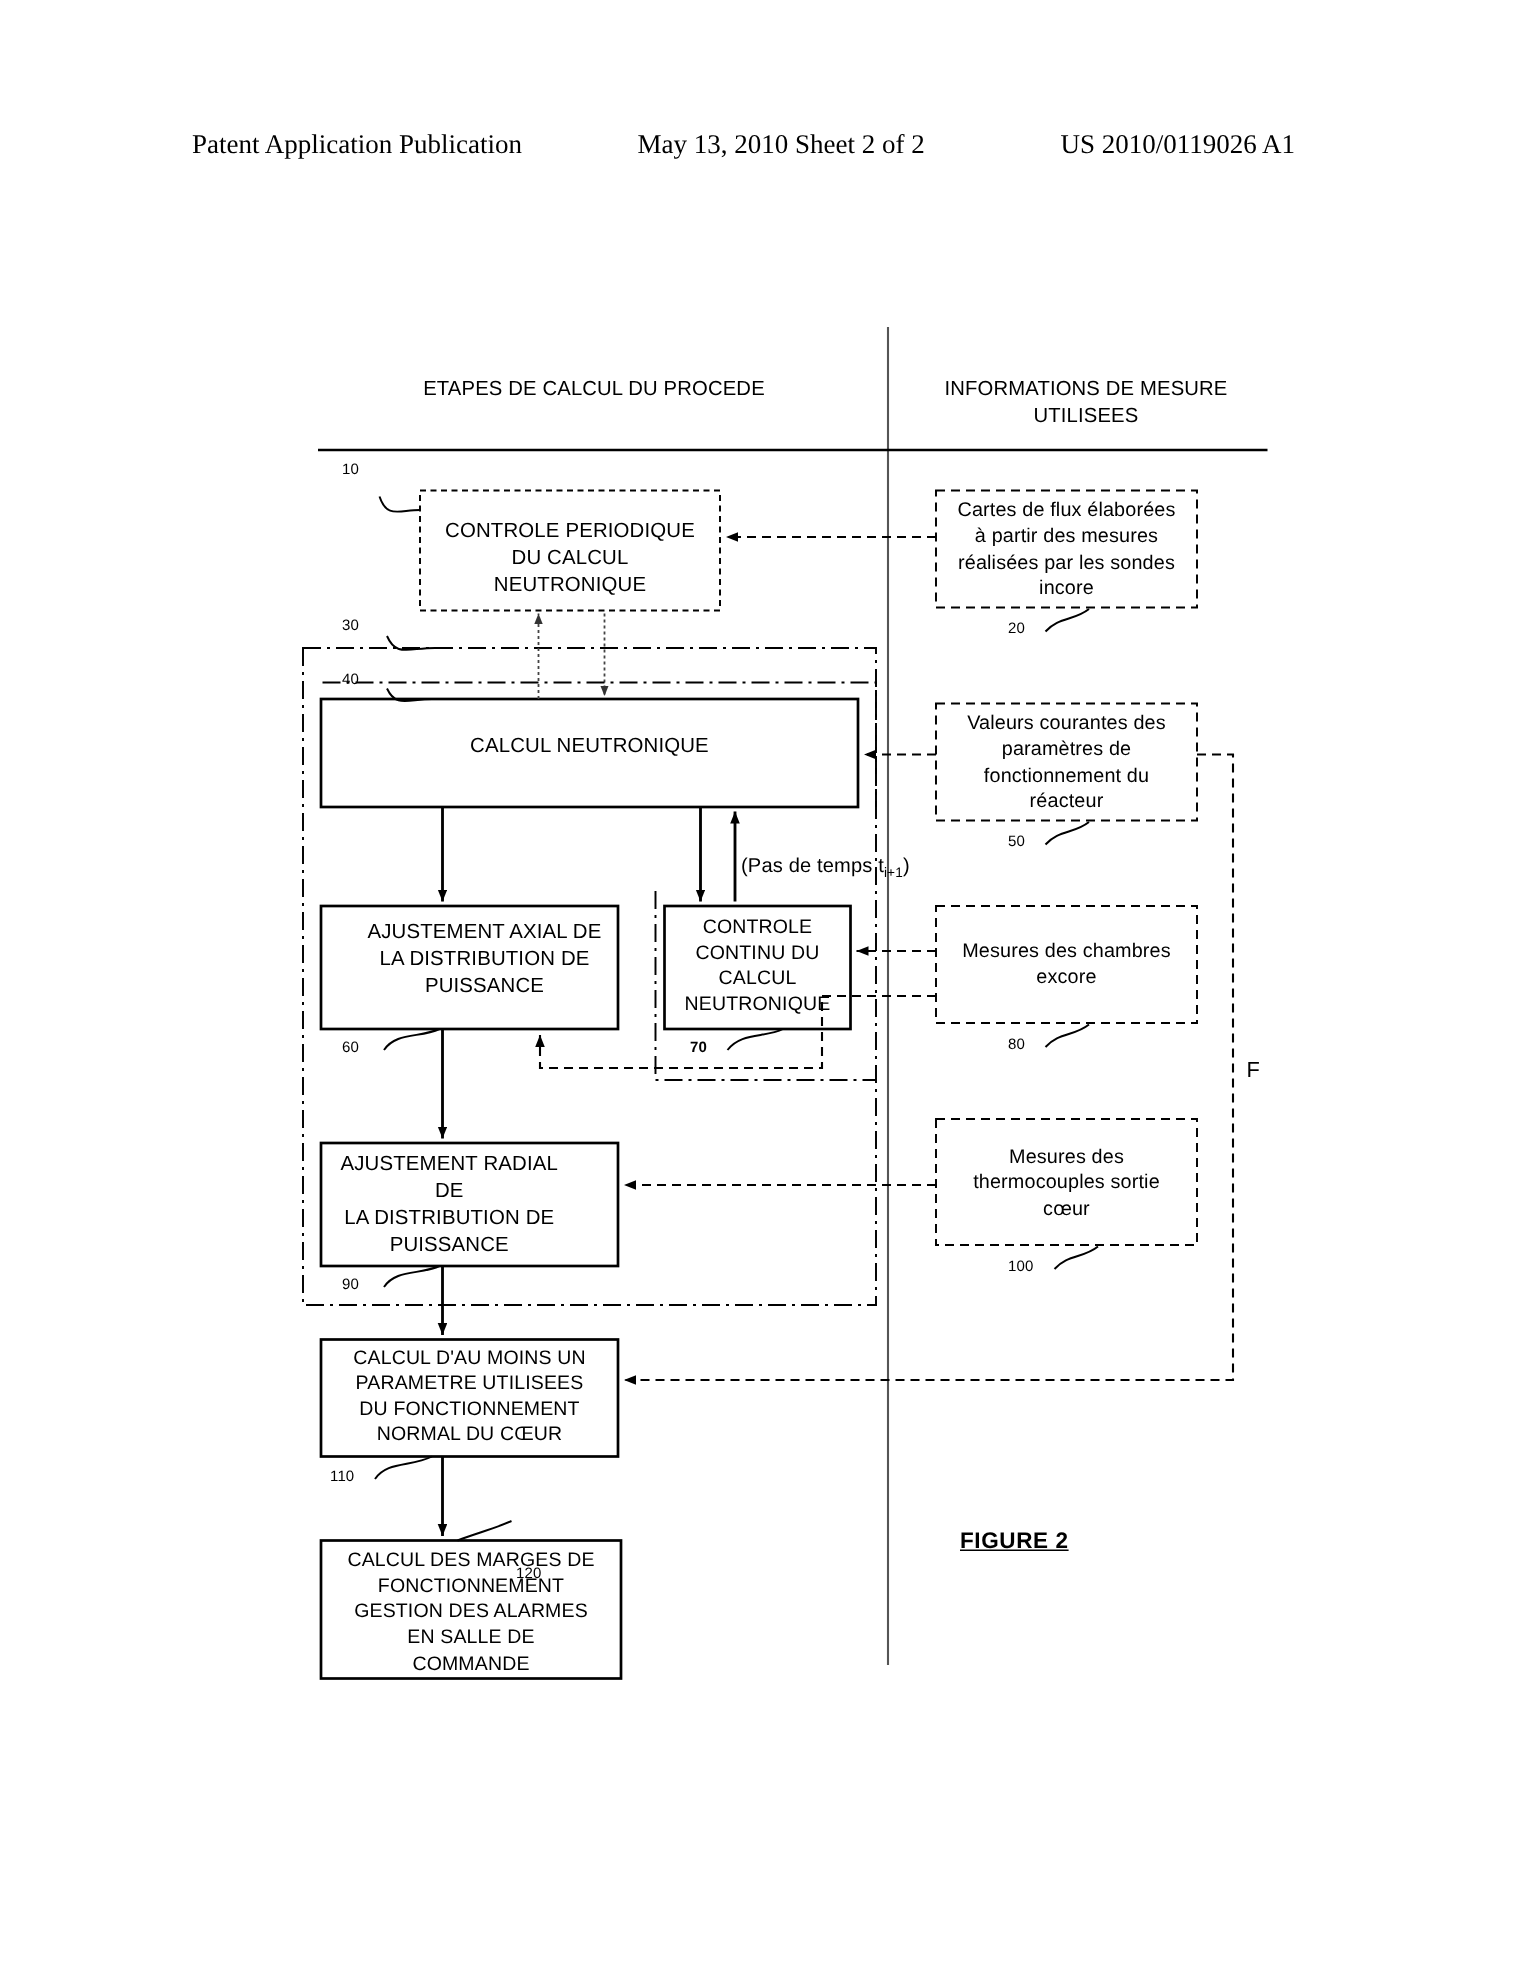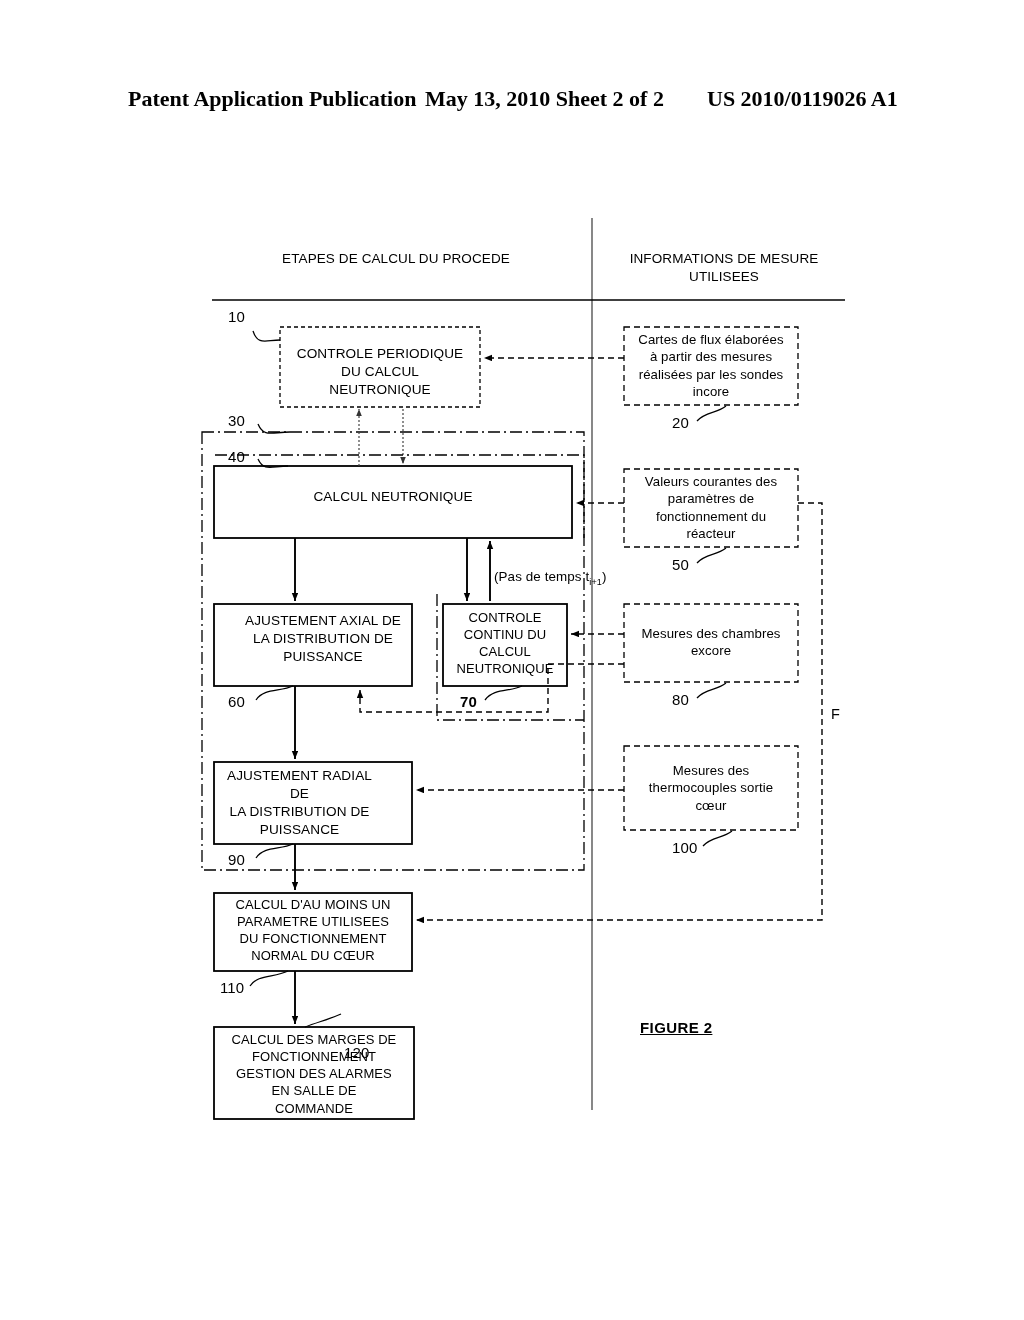--- a/index.html
+++ b/index.html
@@ -2,38 +2,38 @@
 <html><head>
 <meta charset="utf-8">
 <style>
   html,body{margin:0;padding:0;background:#fff;}
   body{width:1024px;height:1320px;position:relative;
        font-family:"Liberation Sans", sans-serif;color:#000;}
 
   
   .pub-header{position:absolute;top:86px;left:0;width:1024px;height:30px;}
   .pub-header span{position:absolute;font-family:"Liberation Serif", serif;
-      font-weight:bold;font-size:22px;white-space:nowrap;}
+      font-weight:normal;font-size:18px;white-space:nowrap;}
   .ph-title{left:128px;top:0;}
   .ph-date{left:425px;top:0;}
   .ph-num{left:707px;top:0;}
 
   
   #fig{position:absolute;left:0;top:0;width:1024px;height:1320px;}
   #fig svg{position:absolute;left:0;top:0;}
 
   
   .lbl{position:absolute;white-space:pre-line;text-align:center;
        line-height:1.32;letter-spacing:.1px;}
 
   .colhead{font-size:13.5px;}
   .boxtxt{font-size:13.6px;}
   .boxtxt.small{font-size:13px;}
   .meas{font-size:13.2px;}
-  .ref{font-size:15px;font-family:"Liberation Sans", sans-serif;}
+  .ref{font-size:10px;font-family:"Liberation Sans", sans-serif;}
   .figcap{font-size:15px;font-weight:bold;text-decoration:underline;
           letter-spacing:.4px;}
   .fmark{font-size:14.5px;}
   .steplbl{font-size:13.4px;}
   sub{font-size:.68em;}
 </style>
 </head>
 <body>
 
 <div class="pub-header">

